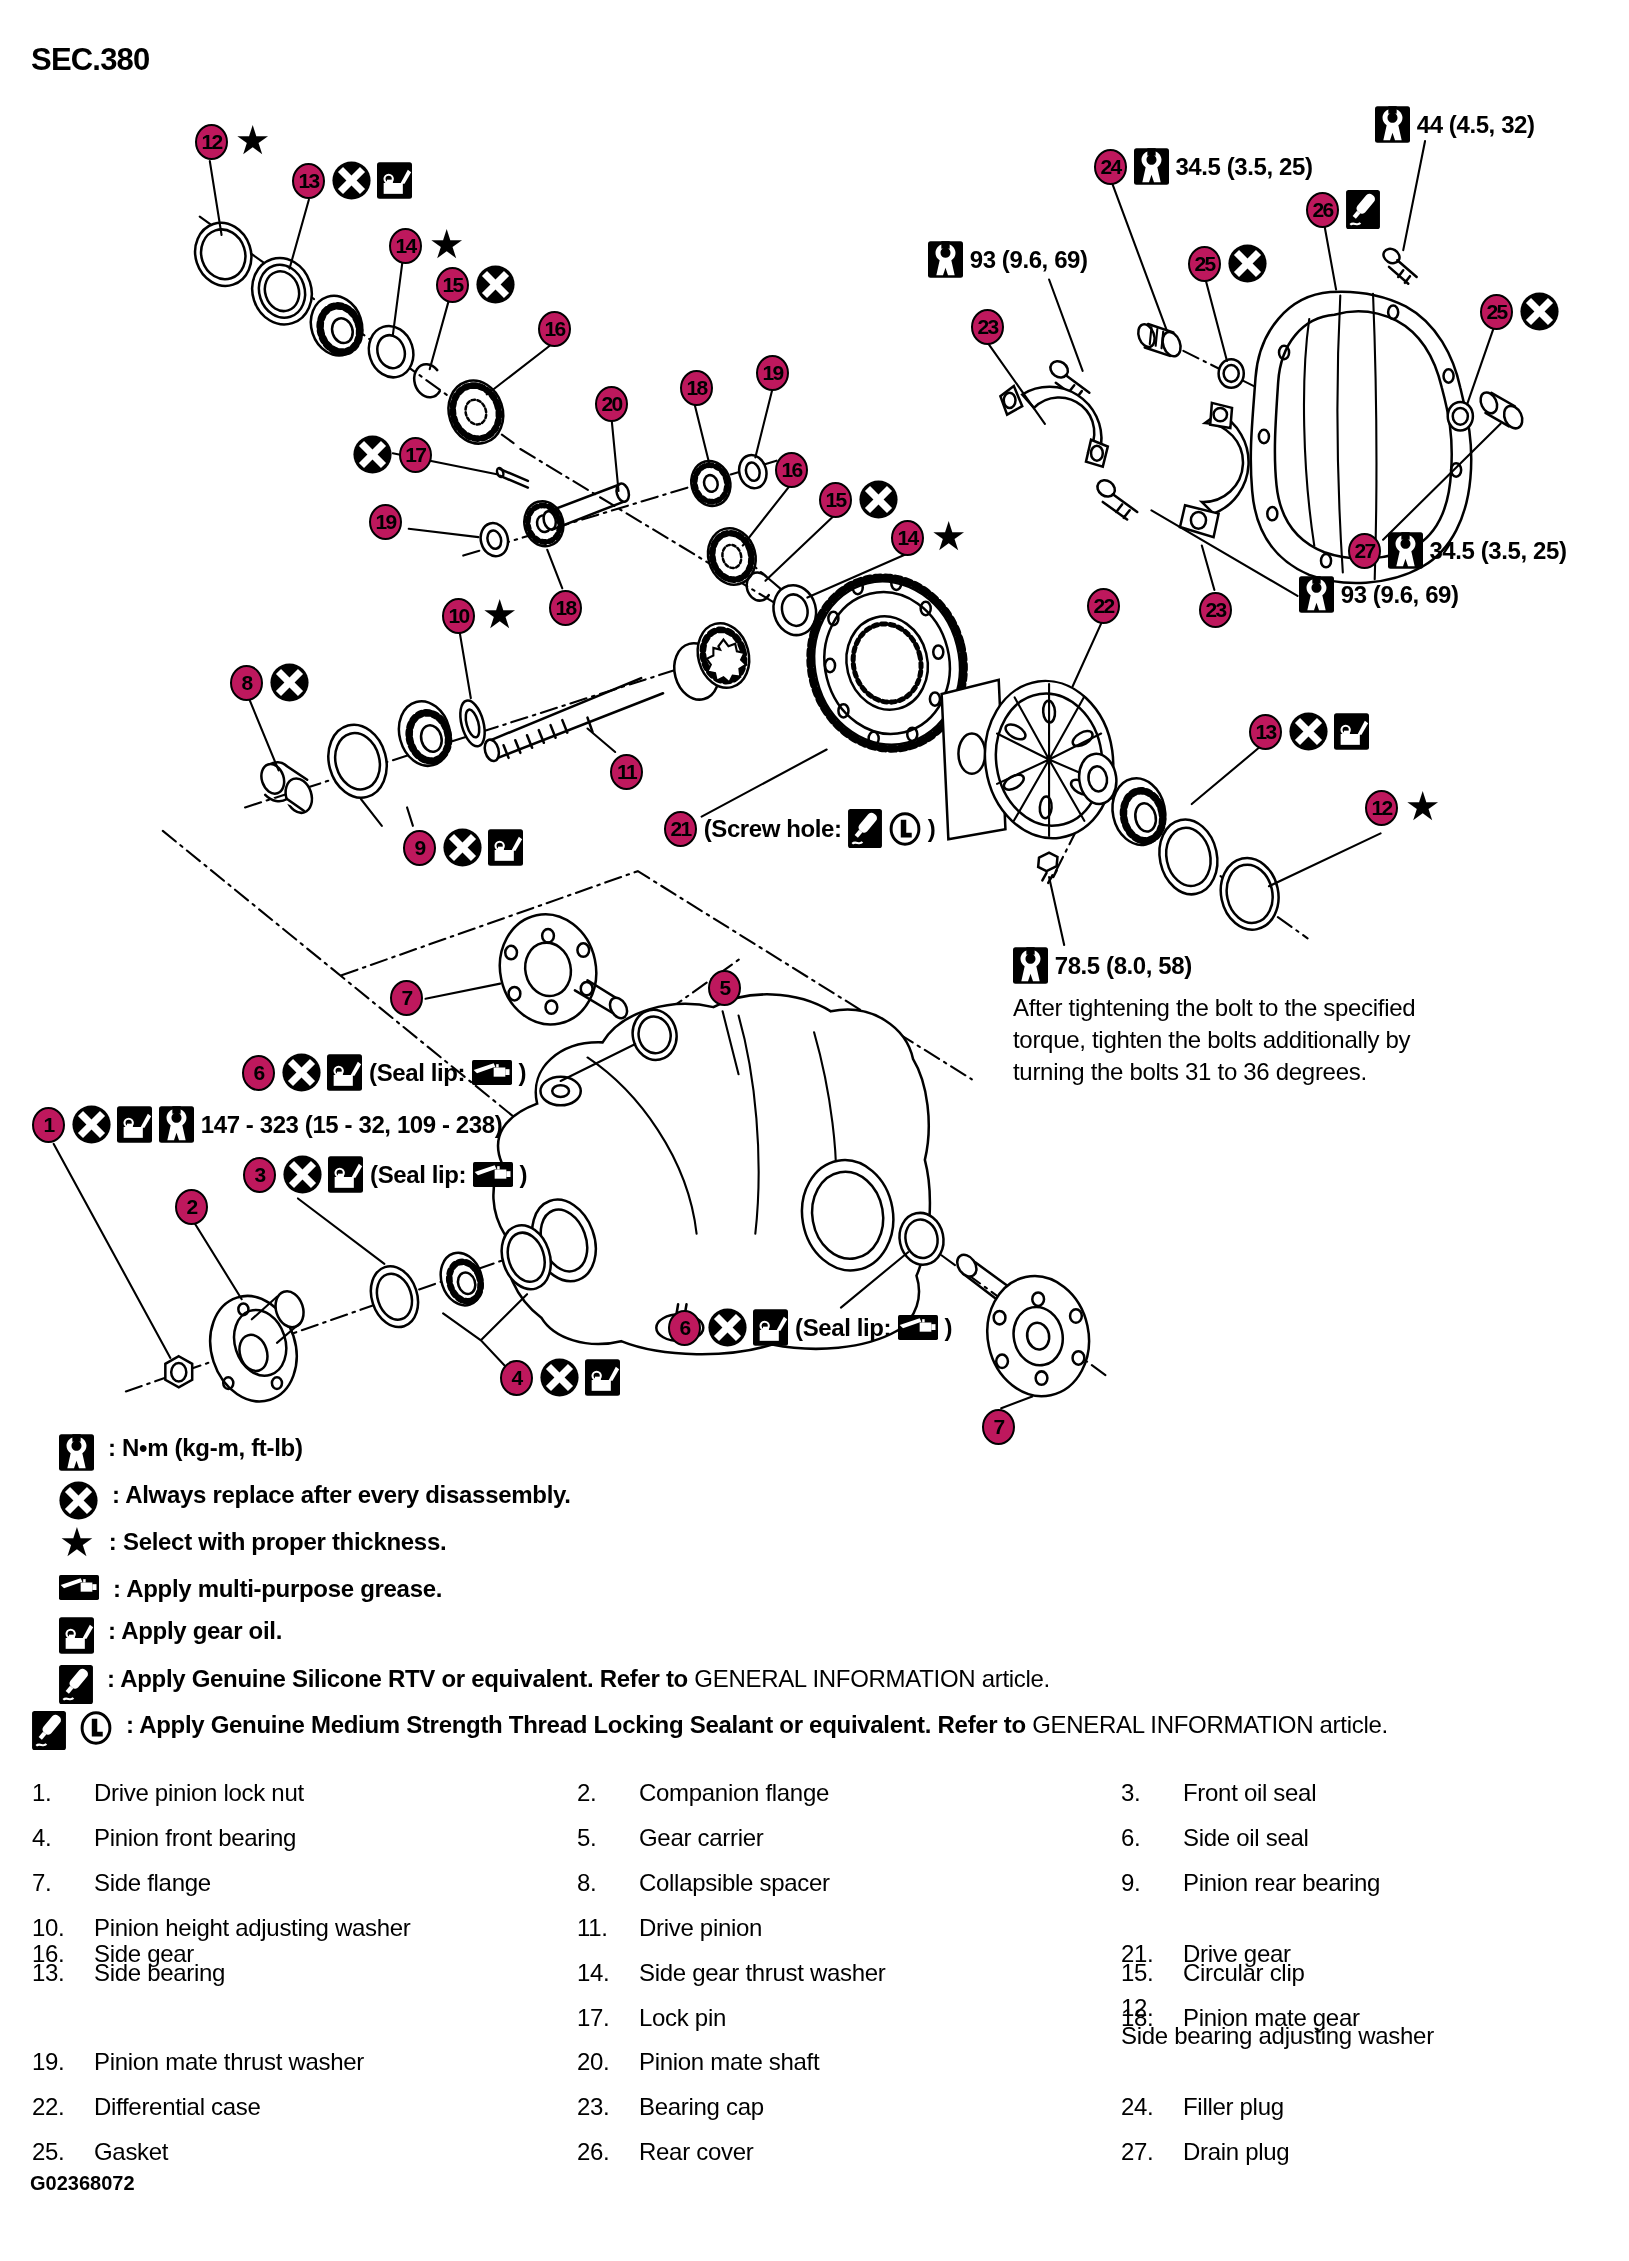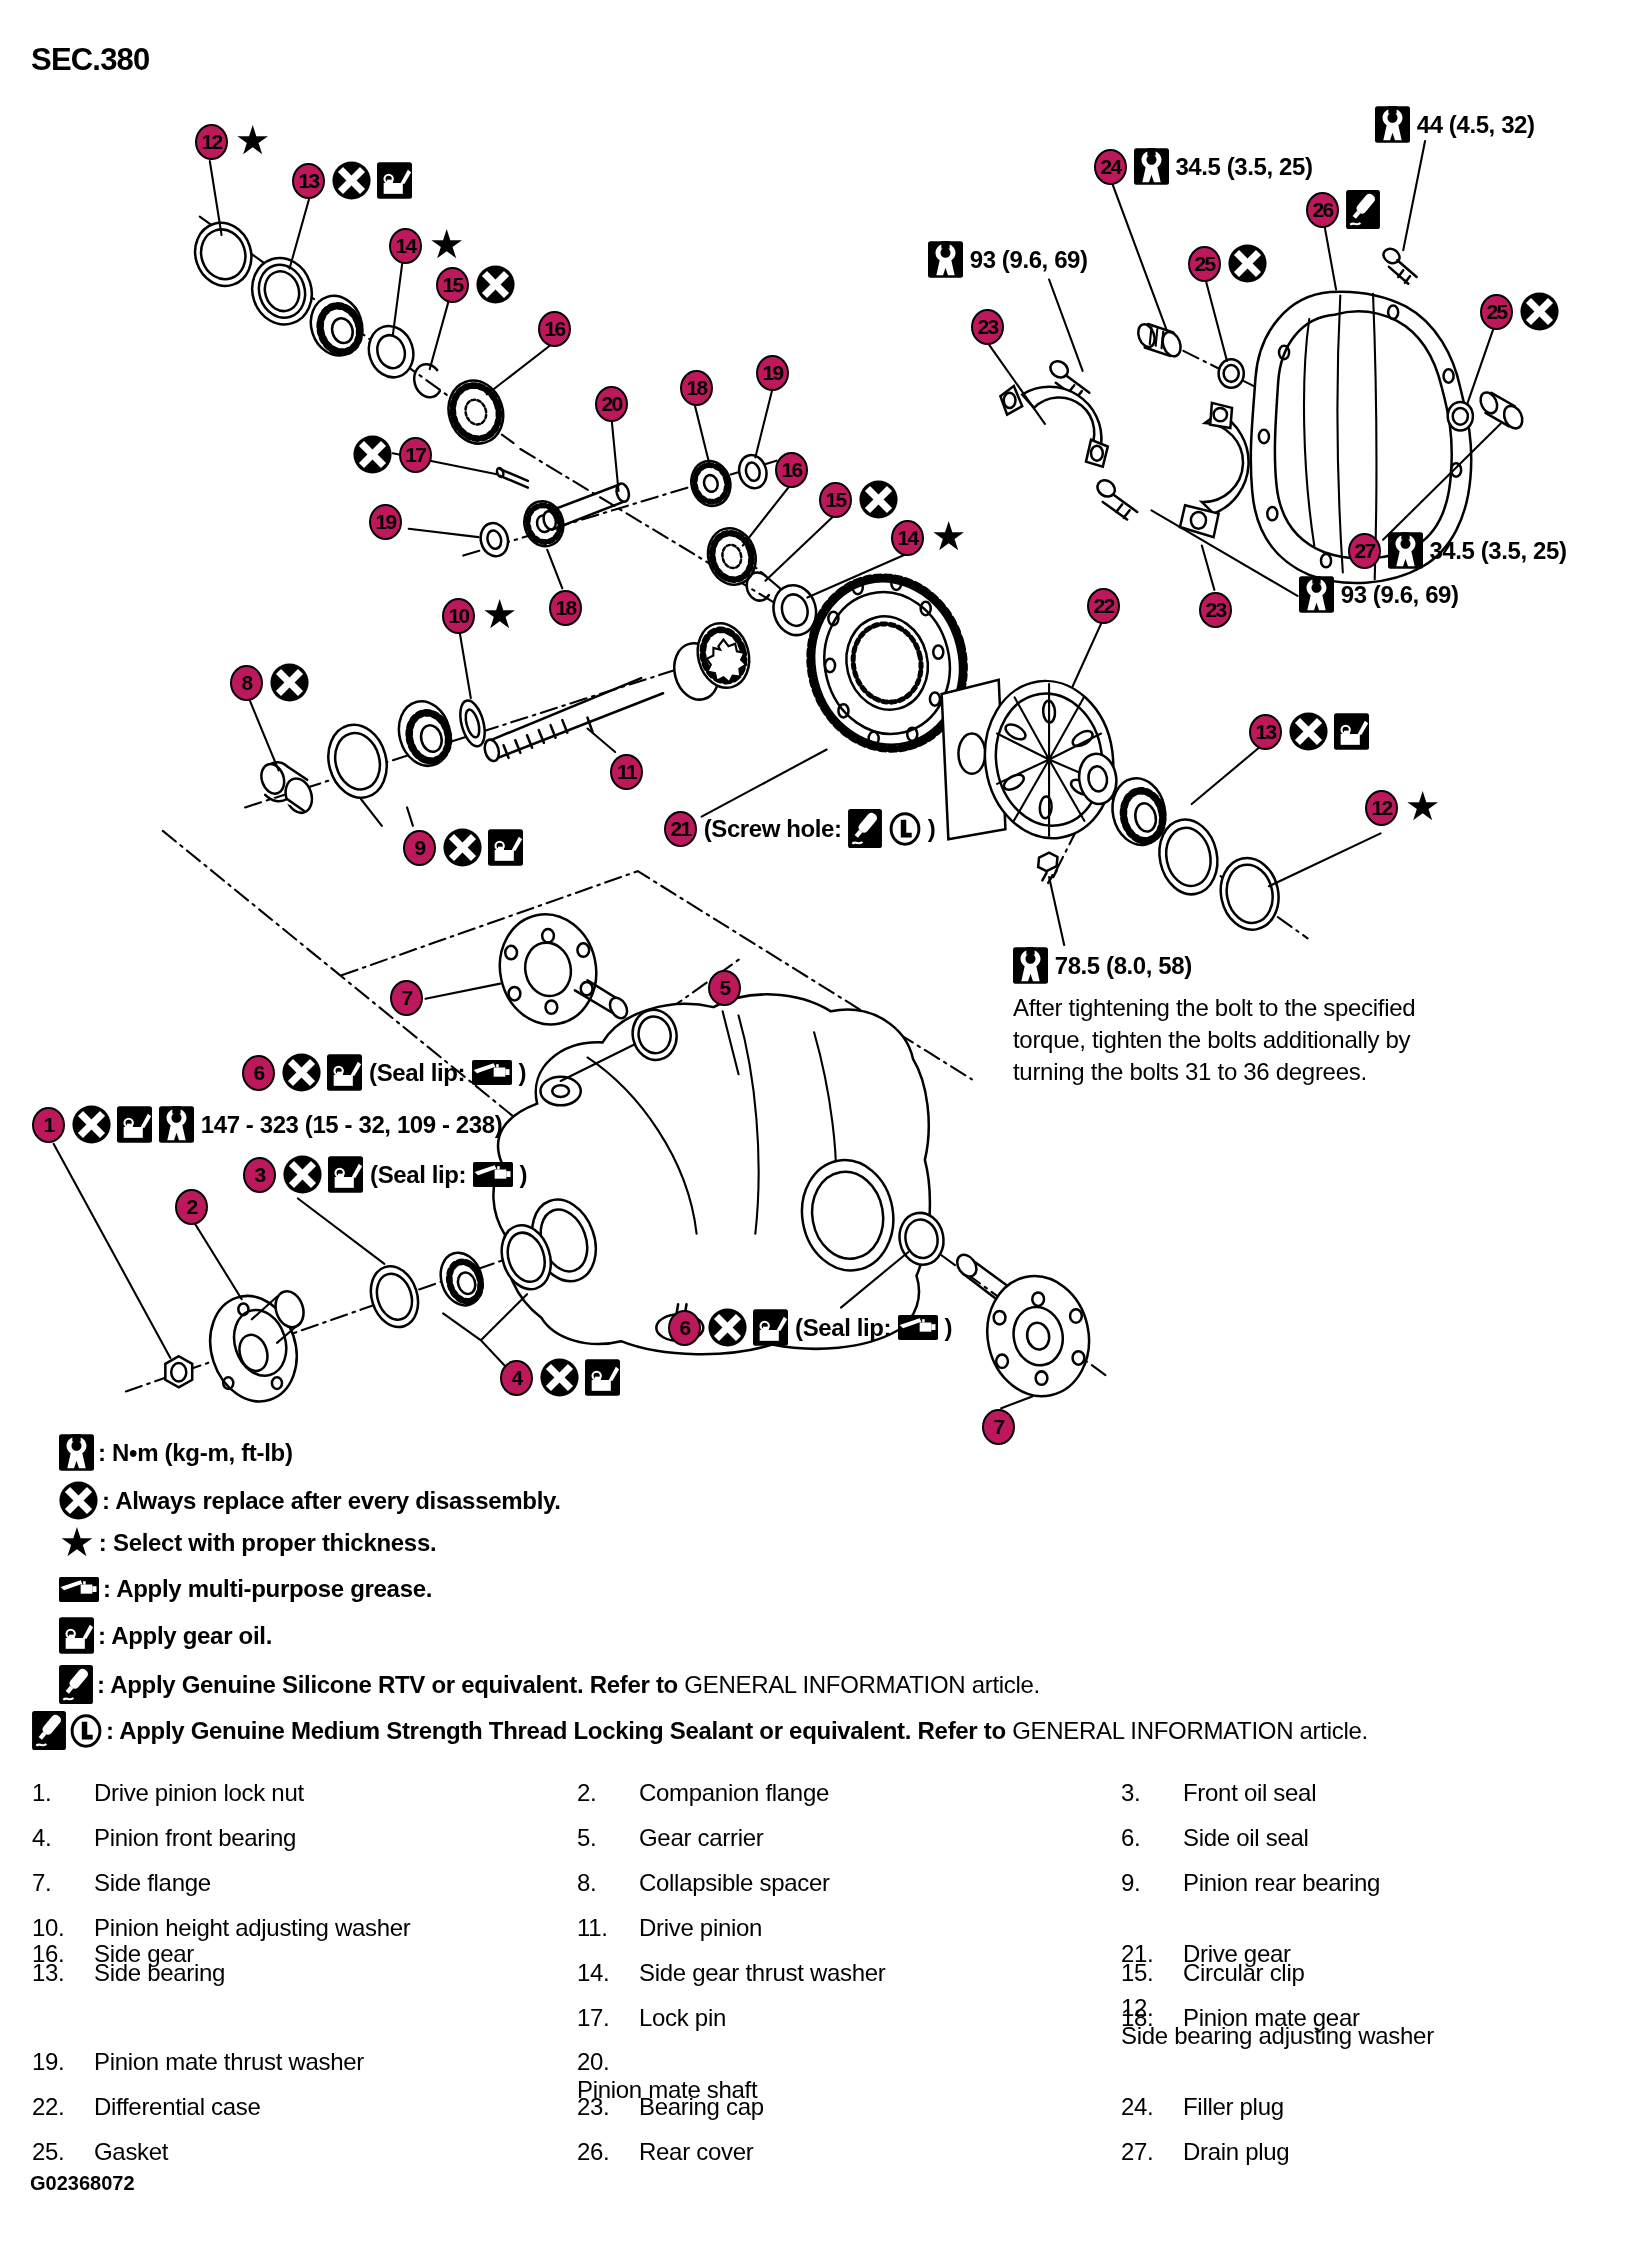--- a/index.html
+++ b/index.html
@@ -9,21 +9,21 @@
   .page-title{position:absolute;left:31px;top:42px;font-size:31px;font-weight:bold;letter-spacing:-0.8px}
   .fig-code{position:absolute;left:30px;top:2172px;font-size:20px;font-weight:bold}
   .anno{position:absolute;display:flex;flex-direction:column;align-items:flex-start}
   .anno .row{display:flex;align-items:center;gap:6.7px;white-space:nowrap}
   .cnum{width:33px;height:36px;border:2.9px solid #000;border-radius:50%;display:flex;align-items:center;justify-content:center;
         font-weight:bold;font-size:21px;background:#be185d;box-sizing:border-box;letter-spacing:-1.7px}
   .star{font-size:40px;line-height:34px;margin-top:-3.4px}
   .icon{display:flex}.icon svg{display:block}
   .tq{font-size:24px;font-weight:bold;letter-spacing:-0.4px}
   .note{font-size:24px;font-weight:normal;line-height:32px;margin-top:8.4px;white-space:pre-line;letter-spacing:-0.3px}
-  .legend-row{position:absolute;display:flex;align-items:center;gap:4px;white-space:nowrap}
+  .legend-row{position:absolute;display:flex;align-items:flex-start;gap:14px;white-space:nowrap}
   .legend-text{font-size:24px;font-weight:bold;letter-spacing:-0.3px}
   .legend-text .lt{font-weight:normal}
   .part{position:absolute;display:flex;font-size:24px;letter-spacing:-0.3px}
   .pnum{width:62px;flex:none}
 </style>
 </head>
 <body>
 
 <div id="stage">
 
@@ -1020,21 +1020,21 @@
         <span>Lock pin</span>
       </div>
       <div class="part" style="left: 1121px; top: 2004px;">
         <span class="pnum">18.</span>
         <span>Pinion mate gear</span>
       </div>
       <div class="part" style="left: 32px; top: 2048px;">
         <span class="pnum">19.</span>
         <span>Pinion mate thrust washer</span>
       </div>
-      <div class="part" style="left: 577px; top: 2048px; flex-direction: column;">
+      <div class="part" style="left: 577px; top: 2048px;">
         <span class="pnum">20.</span>
         <span>Pinion mate shaft</span>
       </div>
       <div class="part" style="left: 1121px; top: 1940px;">
         <span class="pnum">21.</span>
         <span>Drive gear</span>
       </div>
       <div class="part" style="left: 32px; top: 2093px;">
         <span class="pnum">22.</span>
         <span>Differential case</span>

